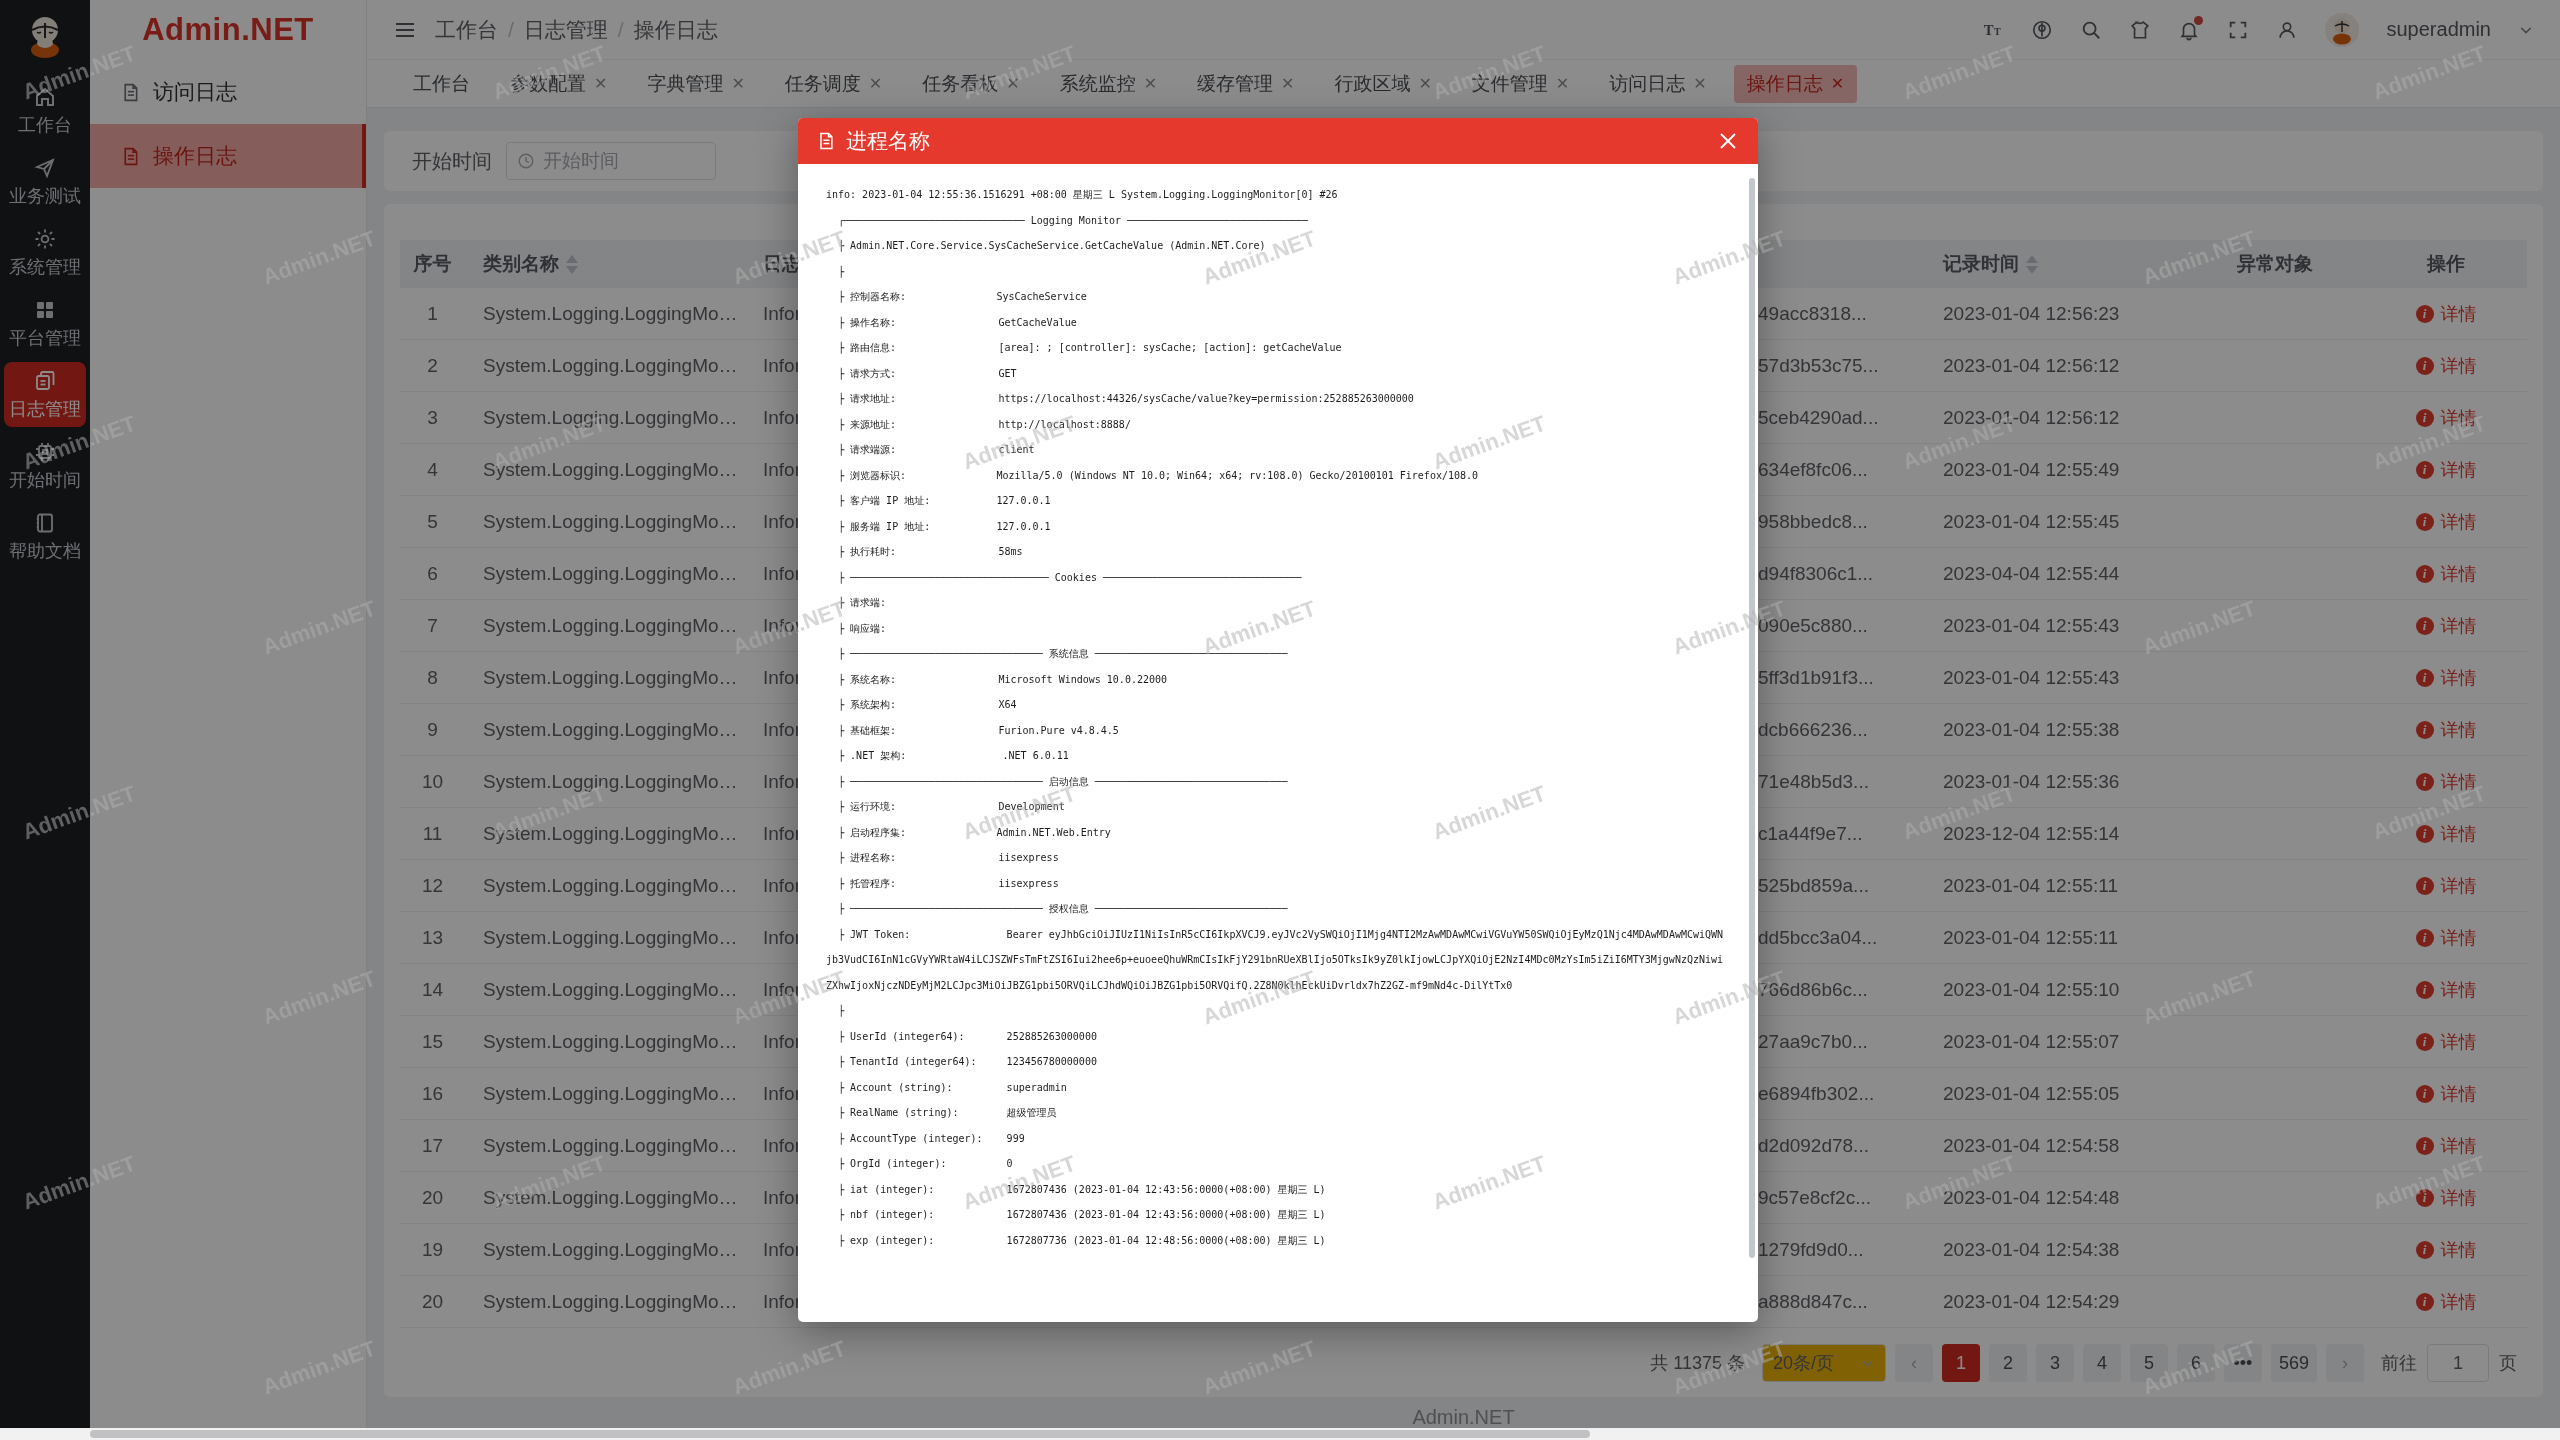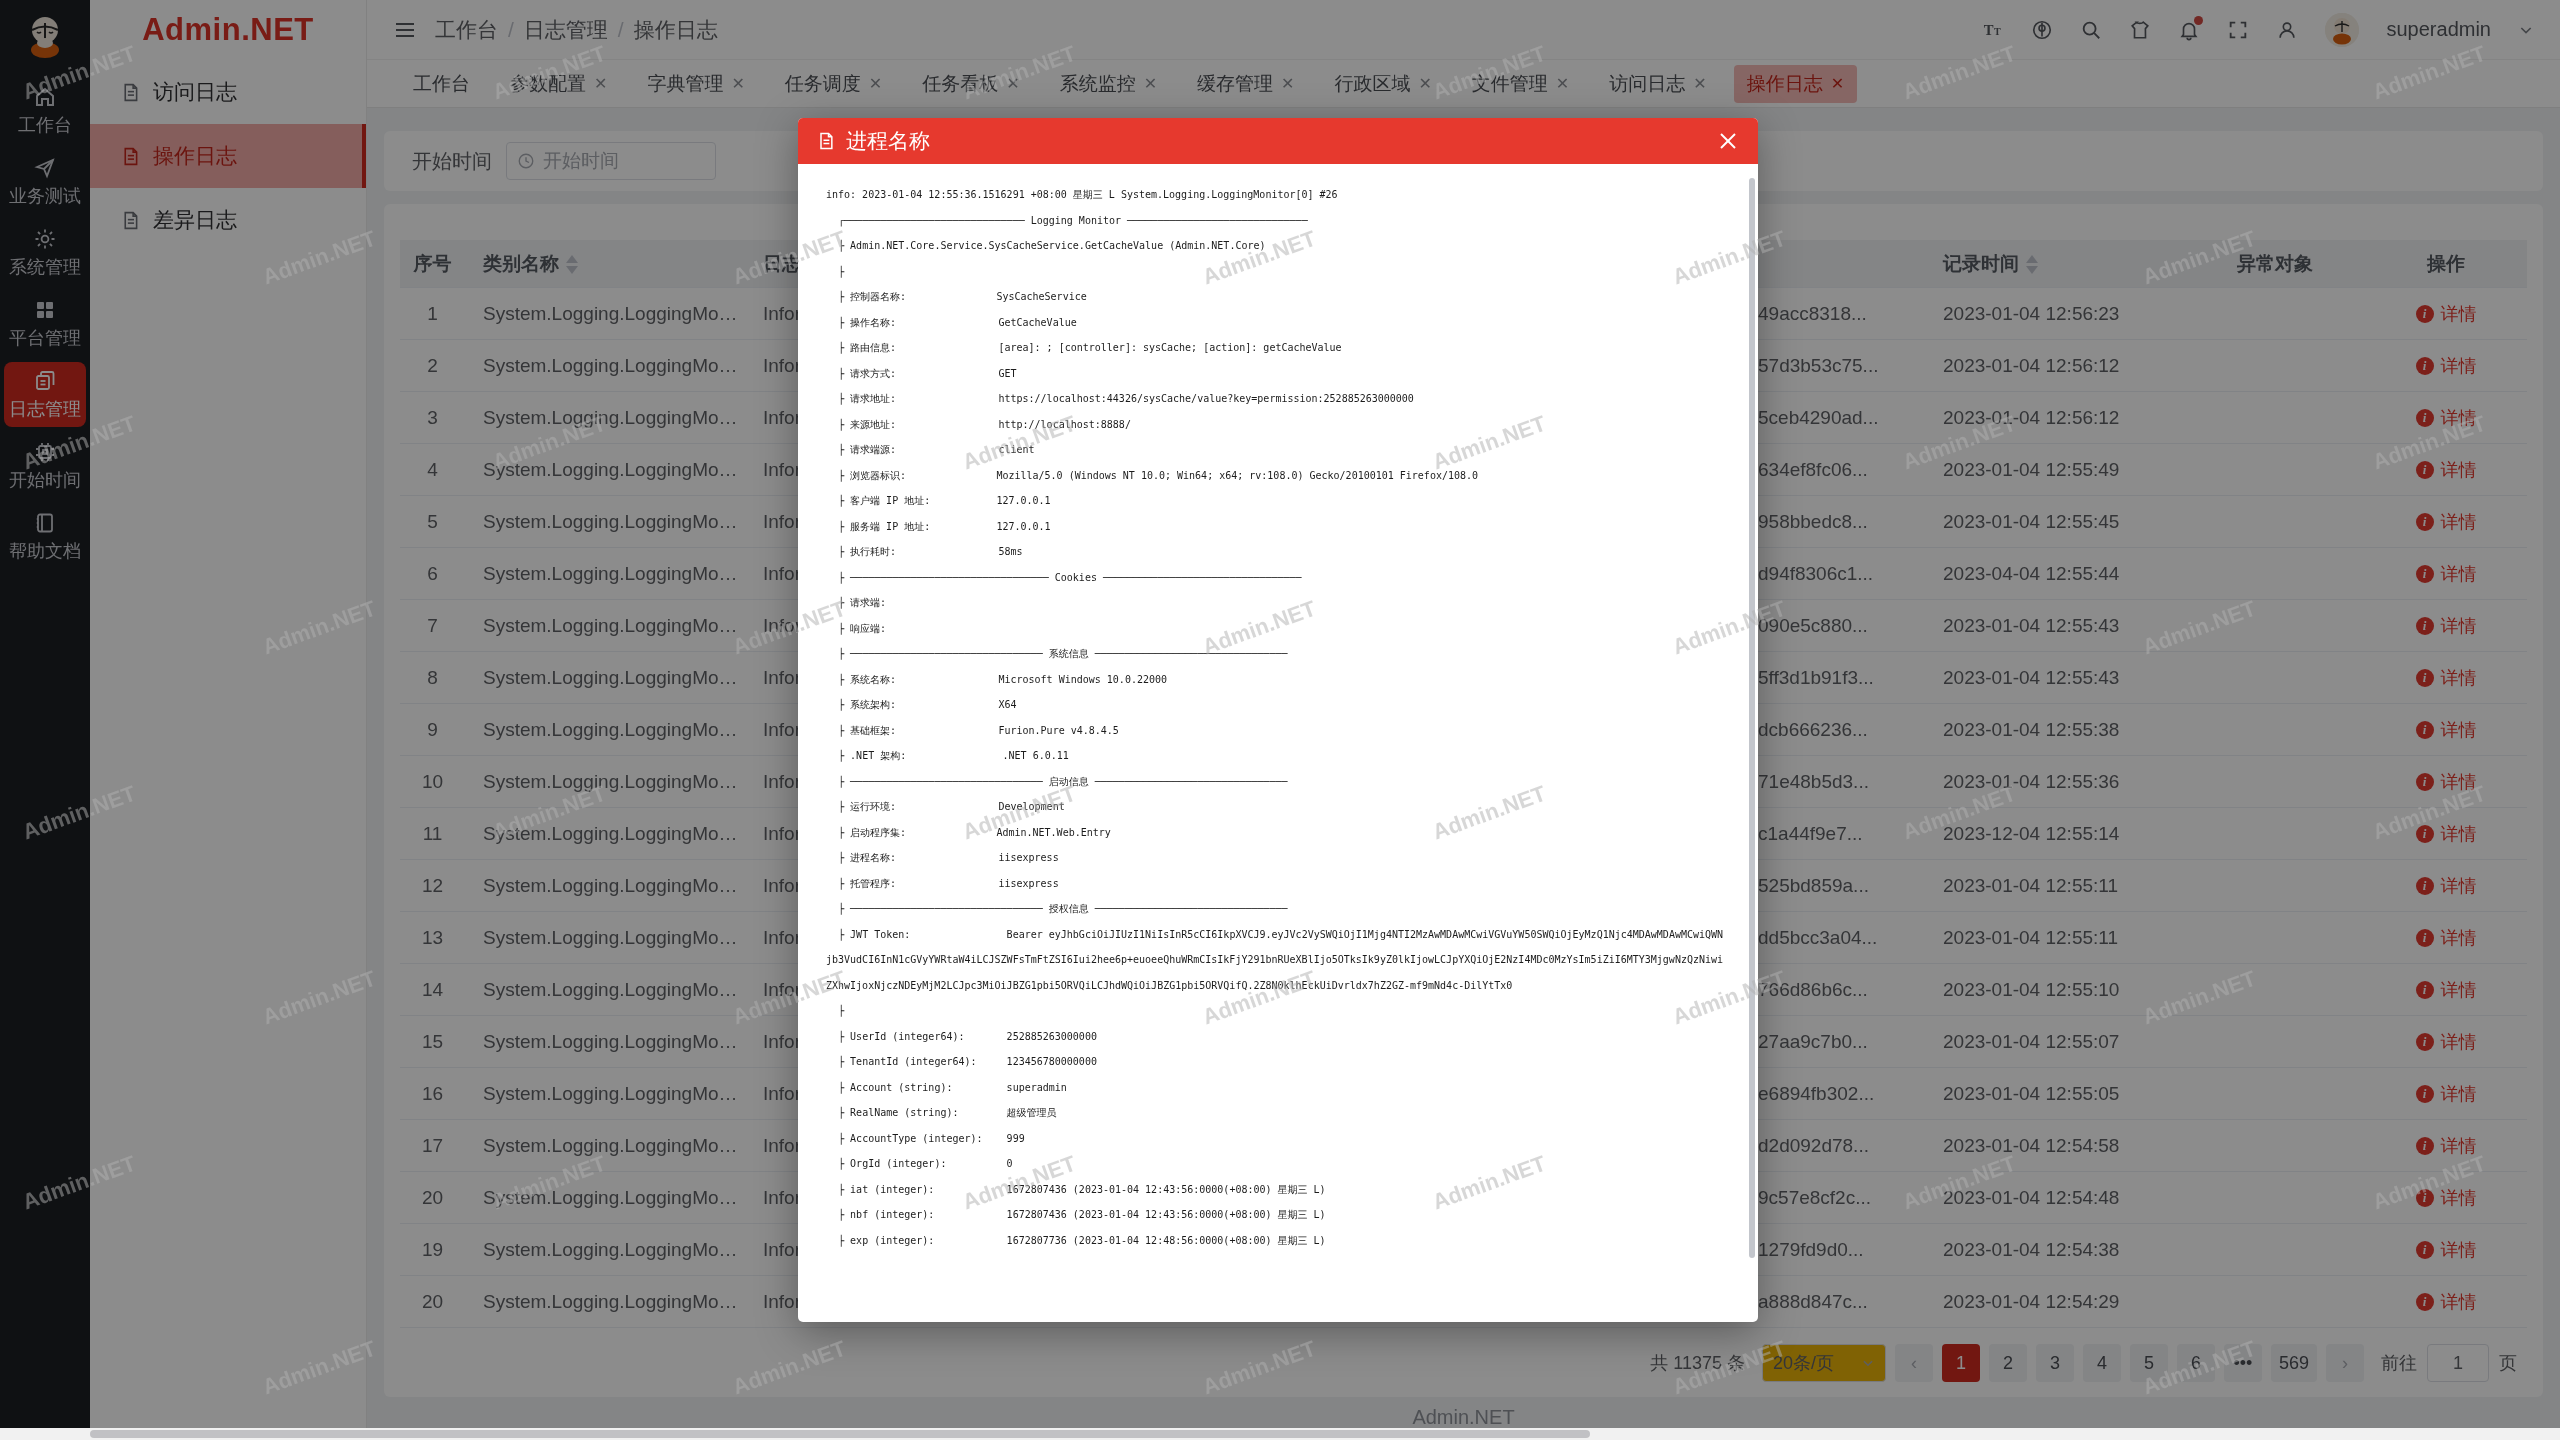--- a/index.html
+++ b/index.html
@@ -225,31 +225,20 @@
         <div class="sm-item active">
           <span class="smic">
             <svg viewBox="0 0 24 24" fill="none" stroke="currentColor" stroke-width="1.8">
               <path d="M6 3h9l4 4v14H6z"></path>
               <path d="M15 3v4h4"></path>
               <line x1="9" y1="11" x2="16" y2="11"></line>
               <line x1="9" y1="15" x2="16" y2="15"></line>
             </svg>
           </span>
           <span>操作日志</span>
-        </div>
-        <div class="sm-item">
-          <span class="smic">
-            <svg viewBox="0 0 24 24" fill="none" stroke="currentColor" stroke-width="1.8">
-              <path d="M6 3h9l4 4v14H6z"></path>
-              <path d="M15 3v4h4"></path>
-              <line x1="9" y1="11" x2="16" y2="11"></line>
-              <line x1="9" y1="15" x2="16" y2="15"></line>
-            </svg>
-          </span>
-          <span>差异日志</span>
         </div>
       </div>
   </div>
 
   <div class="topbar">
     <span class="hamburger">
       <svg viewBox="0 0 24 24" fill="none" stroke="currentColor" stroke-width="2">
           <line x1="3" y1="6" x2="21" y2="6"></line>
           <line x1="3" y1="12" x2="21" y2="12"></line>
           <line x1="3" y1="18" x2="21" y2="18"></line>

